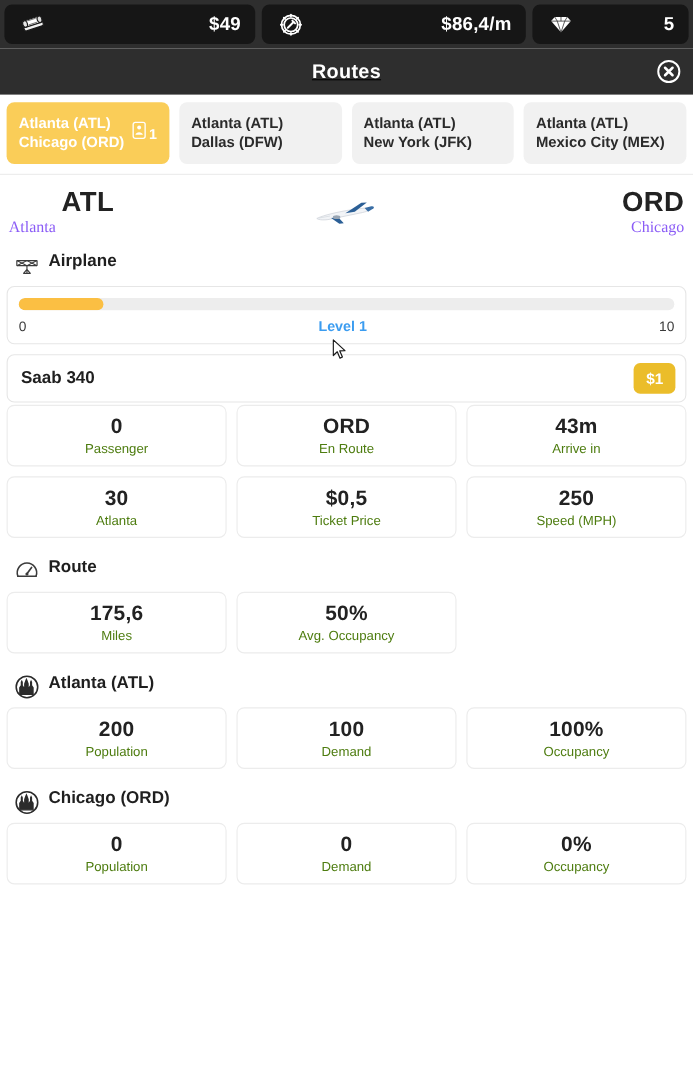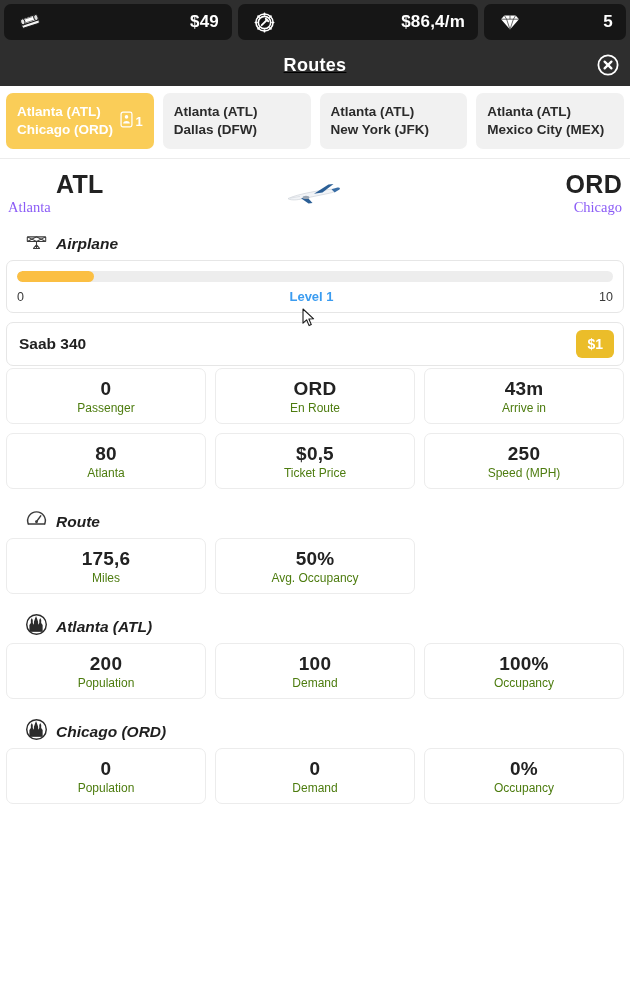--- a/index.html
+++ b/index.html
@@ -119,24 +119,23 @@
     position: absolute;
     left: 50%; top: 22px;
     transform: translateX(-50%);
     width: 66px; height: 30px;
     display: flex; align-items:center; justify-content:center;
   }
 
   
   .sec-head {
     display: flex;
-    align-items: flex-end;
+    align-items: flex-start;
     gap: 8px;
-    padding: 3px 8px 7px 24px;
-    font-style: italic;
+    padding: 3px 8px 7px 12px;
   }
   .sec-ico { width: 24px; height: 24px; display:flex; align-items:center; justify-content:center; }
   .sec-title { font-size: 15.5px; font-weight: bold; color:#1f1f1f; }
 
   
   .panel {
     margin: 0 6px 9px 6px;
     border: 1px solid #e6e6e6;
     border-radius: 7px;
     background: #ffffff;
@@ -385,21 +384,21 @@
       <span class="stat-lbl">En Route</span>
     </div>
     <div class="stat">
       <span class="stat-val">43m</span>
       <span class="stat-lbl">Arrive in</span>
     </div>
   </div>
 
   <div class="grid">
     <div class="stat">
-      <span class="stat-val">80</span>
+      <span class="stat-val">30</span>
       <span class="stat-lbl">Atlanta</span>
     </div>
     <div class="stat">
       <span class="stat-val">$0,5</span>
       <span class="stat-lbl">Ticket Price</span>
     </div>
     <div class="stat">
       <span class="stat-val">250</span>
       <span class="stat-lbl">Speed (MPH)</span>
     </div>

